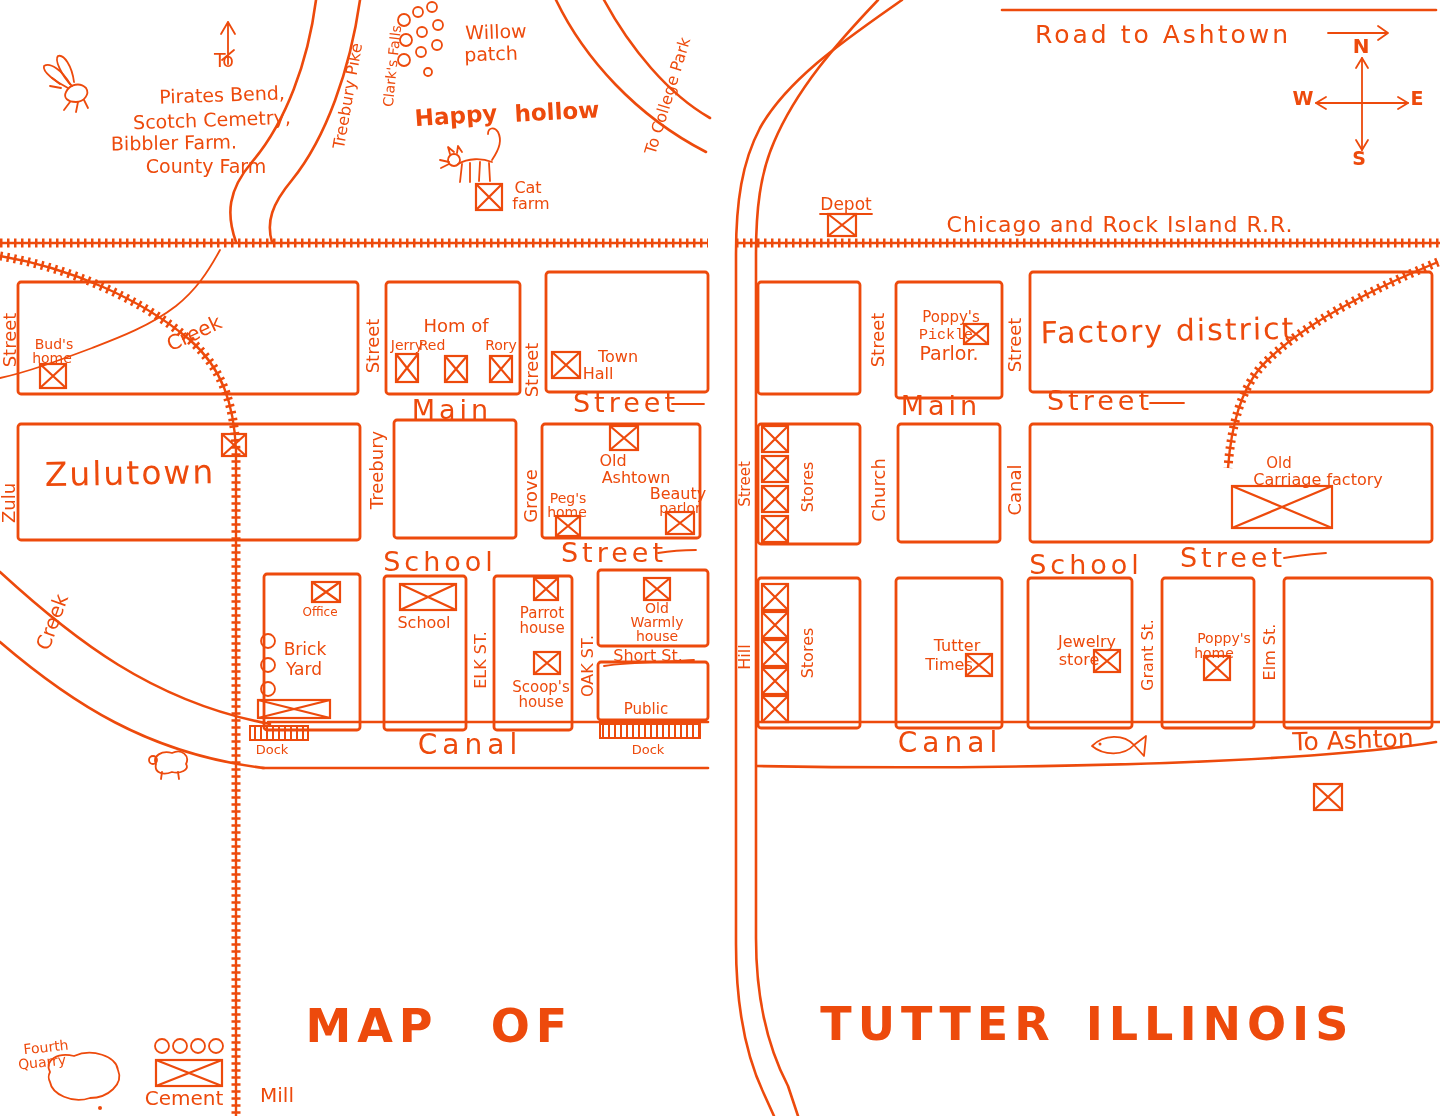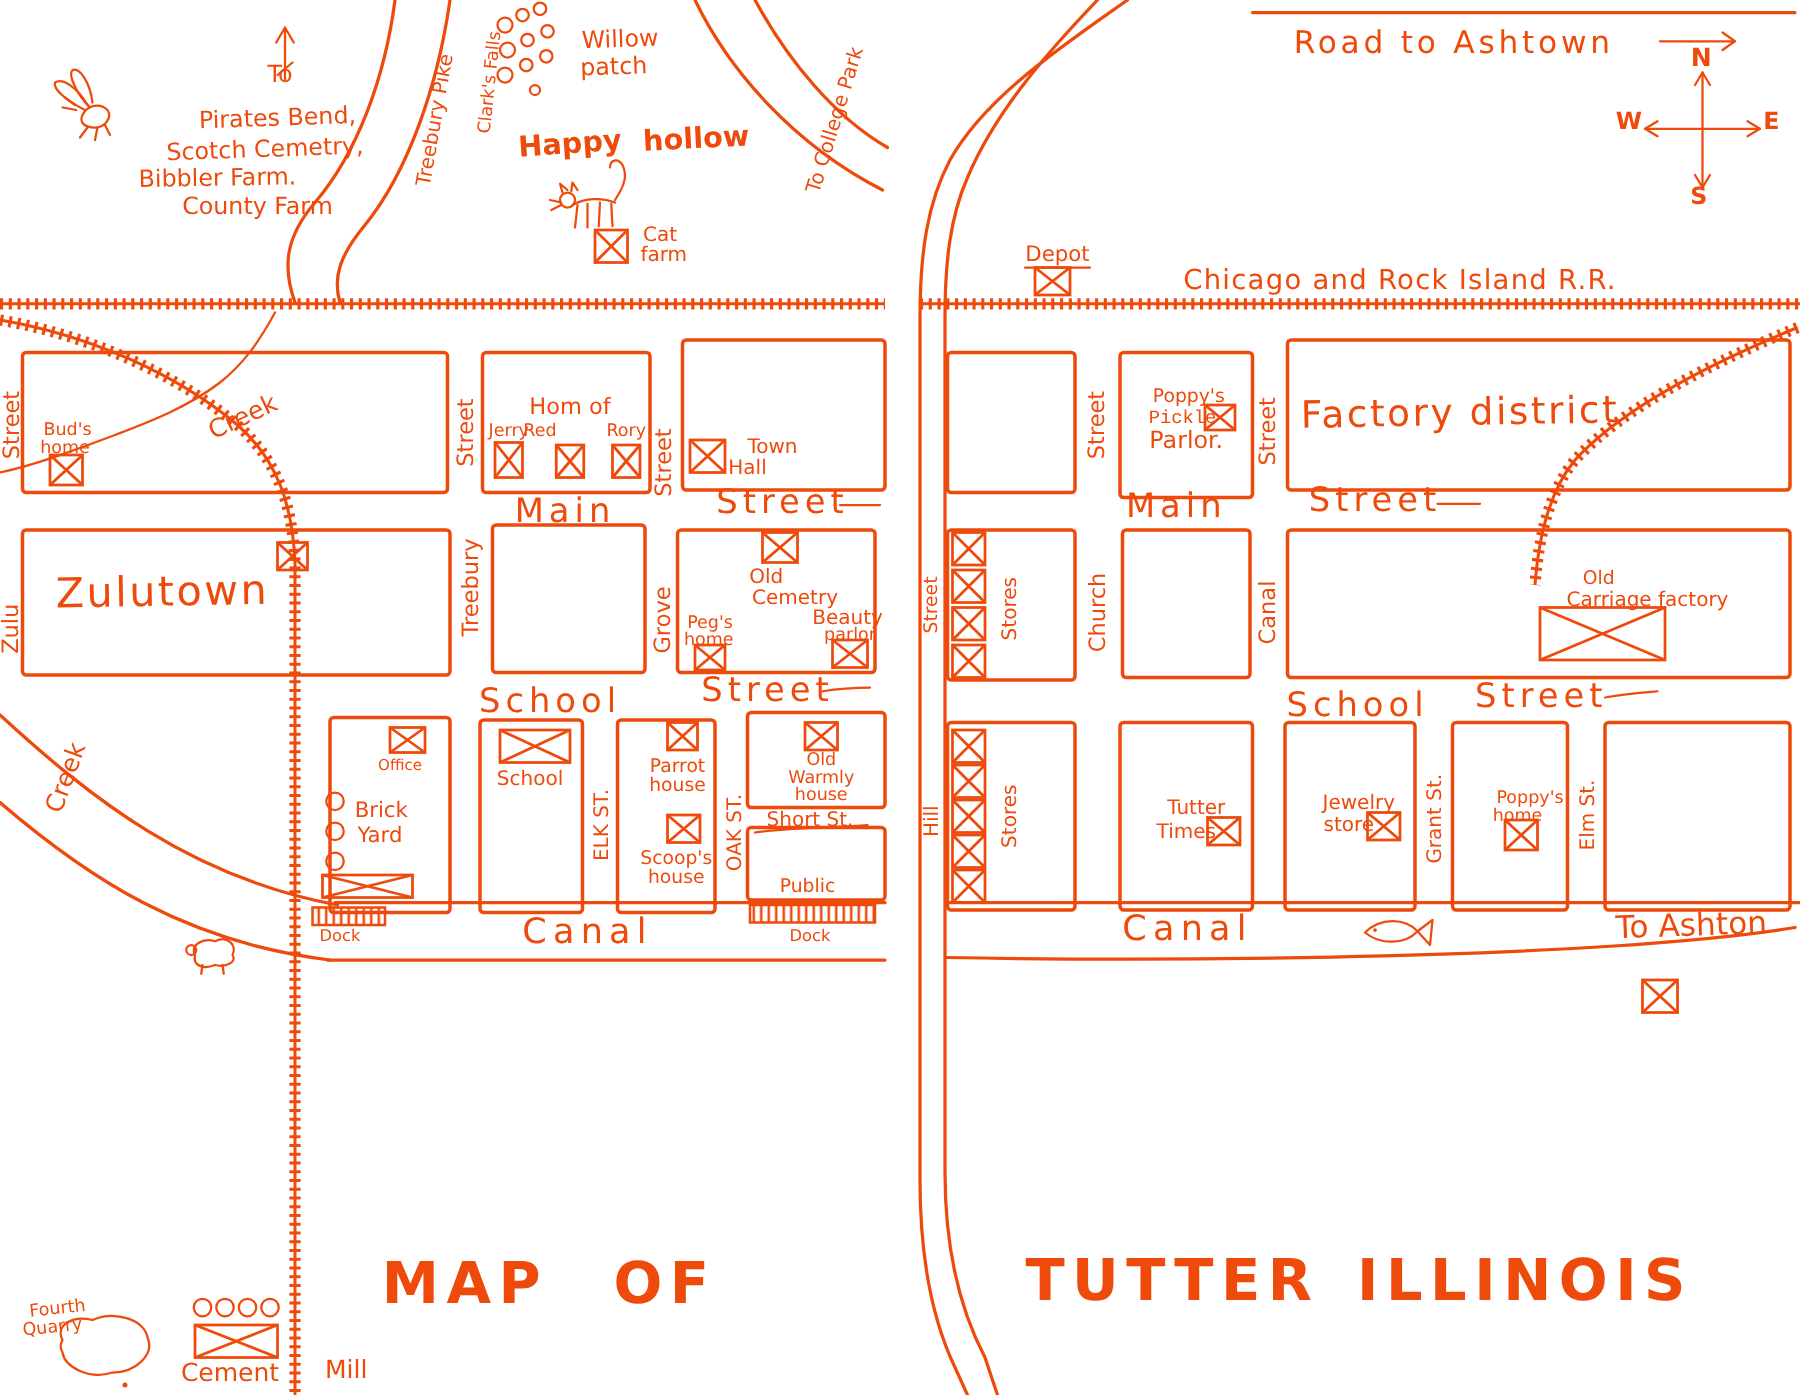--- a/index.html
+++ b/index.html
@@ -322,21 +322,21 @@
       <div class="lbl" style="left: 432px; top: 345px; font-size: 14px; --r: 0deg;">Red</div>
       <div class="lbl" style="left: 501px; top: 345px; font-size: 14px; --r: 0deg;">Rory</div>
       <div class="lbl" style="left: 600px; top: 357px; font-size: 16px; padding-left: 36px; --r: 0deg;">Town</div>
       <div class="lbl" style="left: 598px; top: 374px; font-size: 16px; --r: 0deg;">Hall</div>
       <div class="lbl" style="left: 452px; top: 409px; font-size: 27px; --r: 0deg; letter-spacing: 4px;">Main</div>
       <div class="lbl" style="left: 626px; top: 402px; font-size: 27px; --r: 0deg; letter-spacing: 4px;">Street</div>
       <div class="lbl" style="left: 532px; top: 370px; font-size: 18px; --r: -90deg;">Street</div>
       <div class="lbl" style="left: 531px; top: 496px; font-size: 18px; --r: -90deg;">Grove</div>
       <div class="lbl" style="left: 130px; top: 473px; font-size: 33px; --r: -1deg; letter-spacing: 2px;">Zulutown</div>
       <div class="lbl" style="left: 613px; top: 461px; font-size: 16px; --r: 0deg;">Old</div>
-      <div class="lbl" style="left: 636px; top: 478px; font-size: 16px; --r: 0deg;">Cemetry</div>
+      <div class="lbl" style="left: 636px; top: 478px; font-size: 16px; --r: 0deg;">Ashtown</div>
       <div class="lbl" style="left: 568px; top: 498px; font-size: 14px; --r: 0deg;">Peg's</div>
       <div class="lbl" style="left: 567px; top: 512px; font-size: 14px; --r: 0deg;">home</div>
       <div class="lbl" style="left: 678px; top: 494px; font-size: 16px; --r: 0deg;">Beauty</div>
       <div class="lbl" style="left: 680px; top: 508px; font-size: 14px; --r: 0deg;">parlor</div>
       <div class="lbl" style="left: 440px; top: 561px; font-size: 27px; --r: 0deg; letter-spacing: 4px;">School</div>
       <div class="lbl" style="left: 614px; top: 552px; font-size: 27px; --r: 0deg; letter-spacing: 4px;">Street</div>
       <div class="lbl" style="left: 320px; top: 612px; font-size: 12px; --r: 0deg;">Office</div>
       <div class="lbl" style="left: 424px; top: 623px; font-size: 16px; --r: 0deg;">School</div>
       <div class="lbl" style="left: 481px; top: 660px; font-size: 16px; --r: -90deg;">ELK ST.</div>
       <div class="lbl" style="left: 588px; top: 666px; font-size: 16px; --r: -90deg;">OAK ST.</div>

